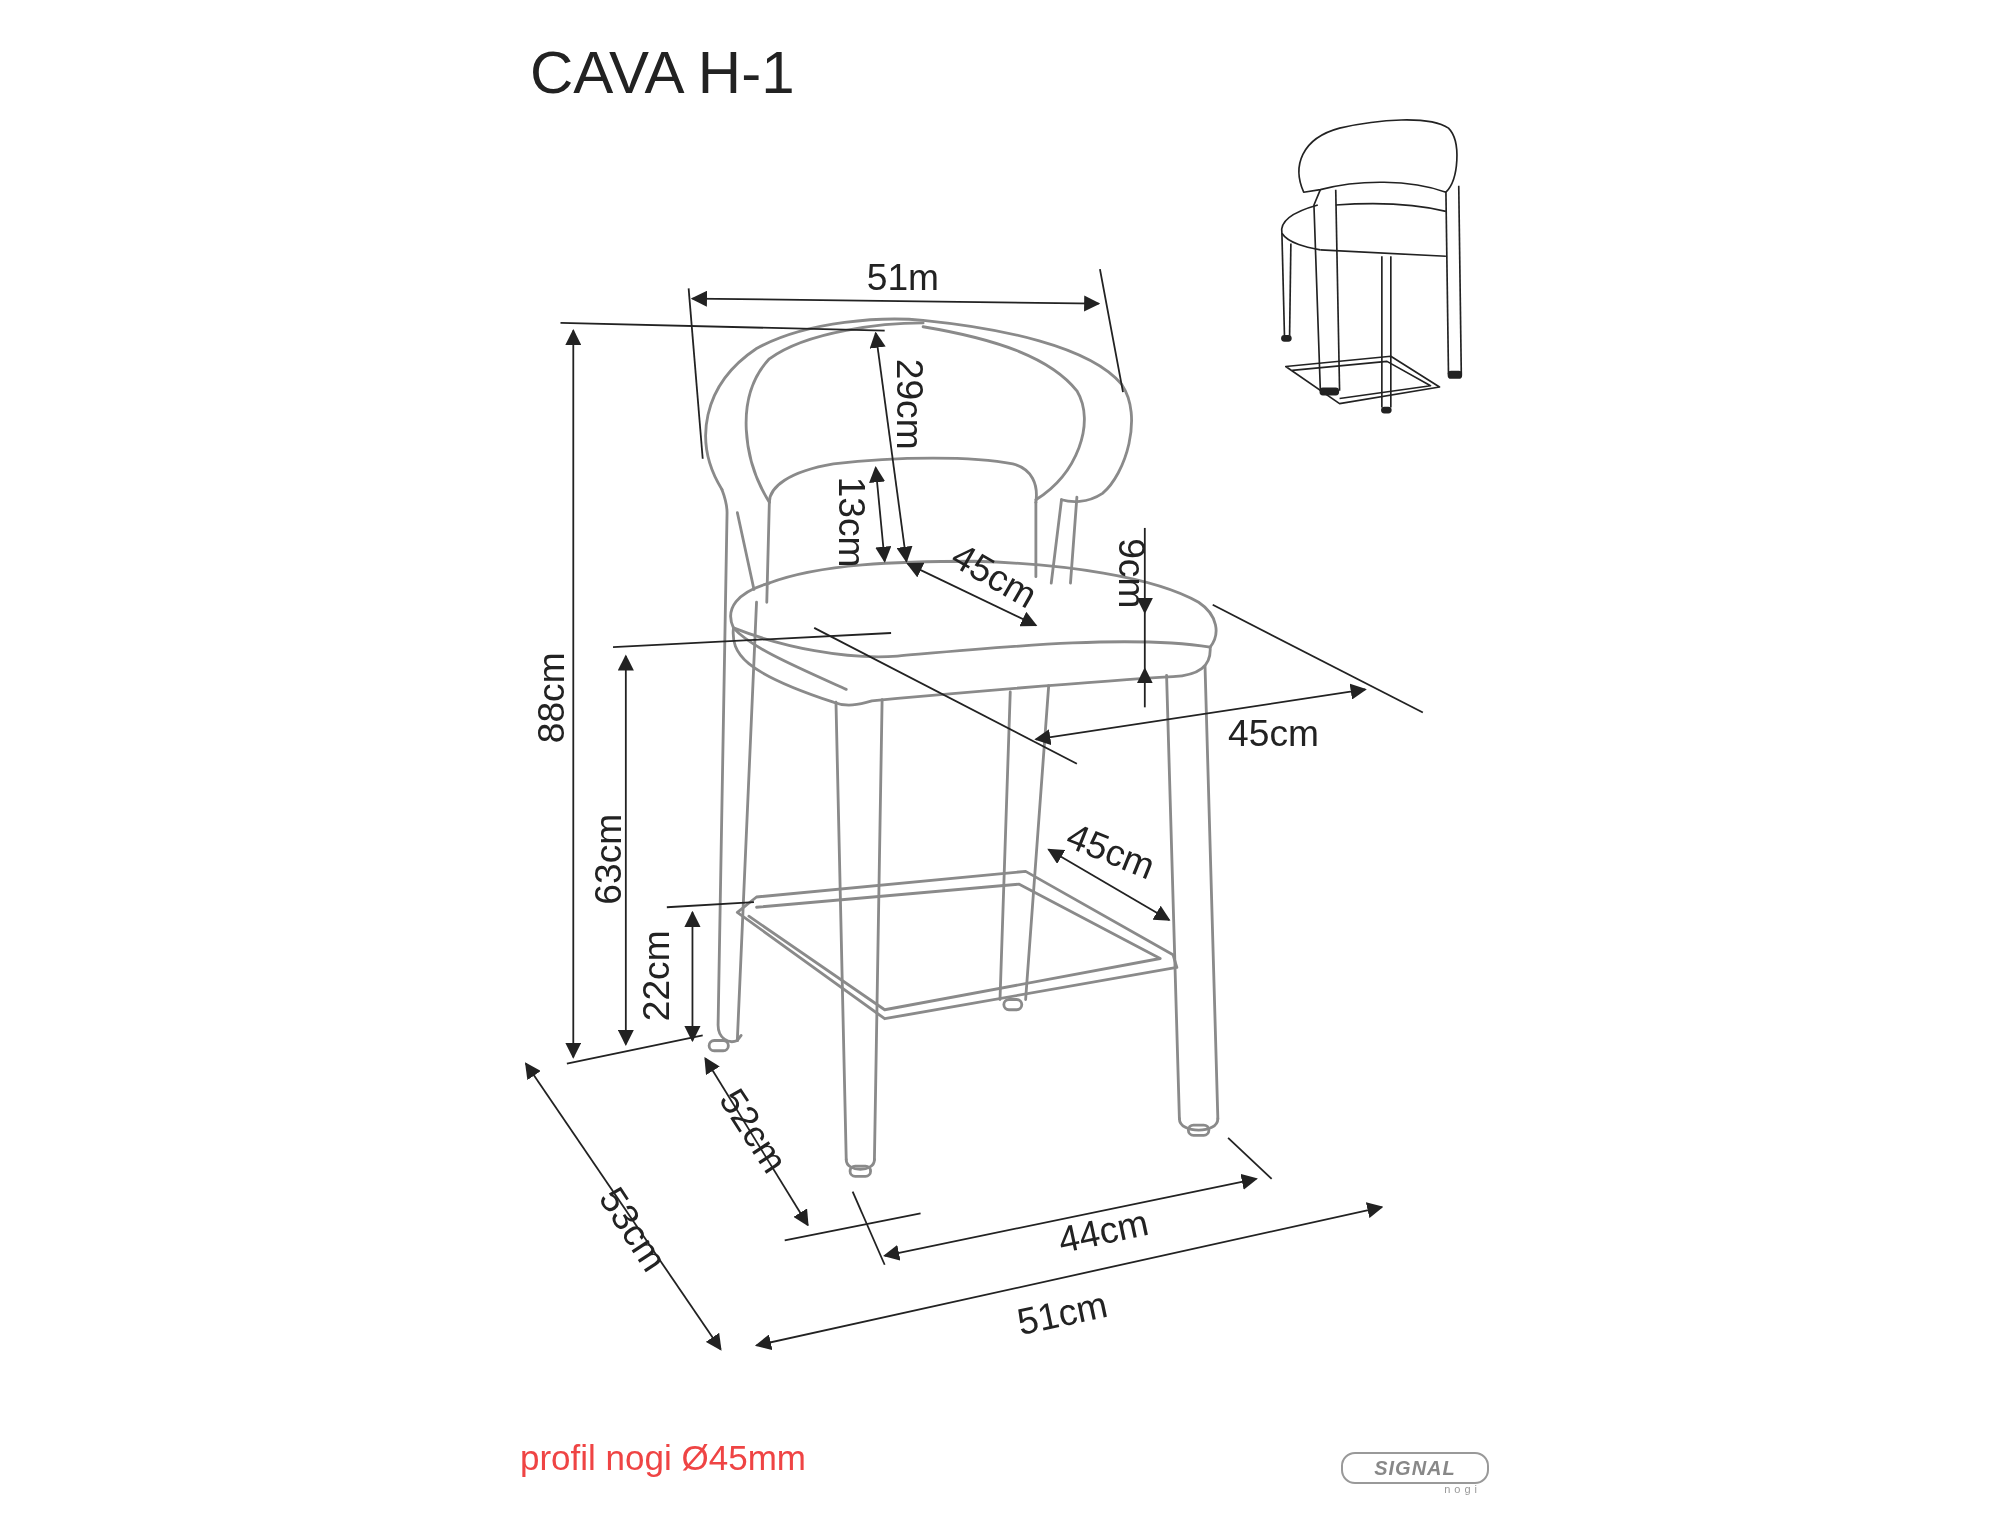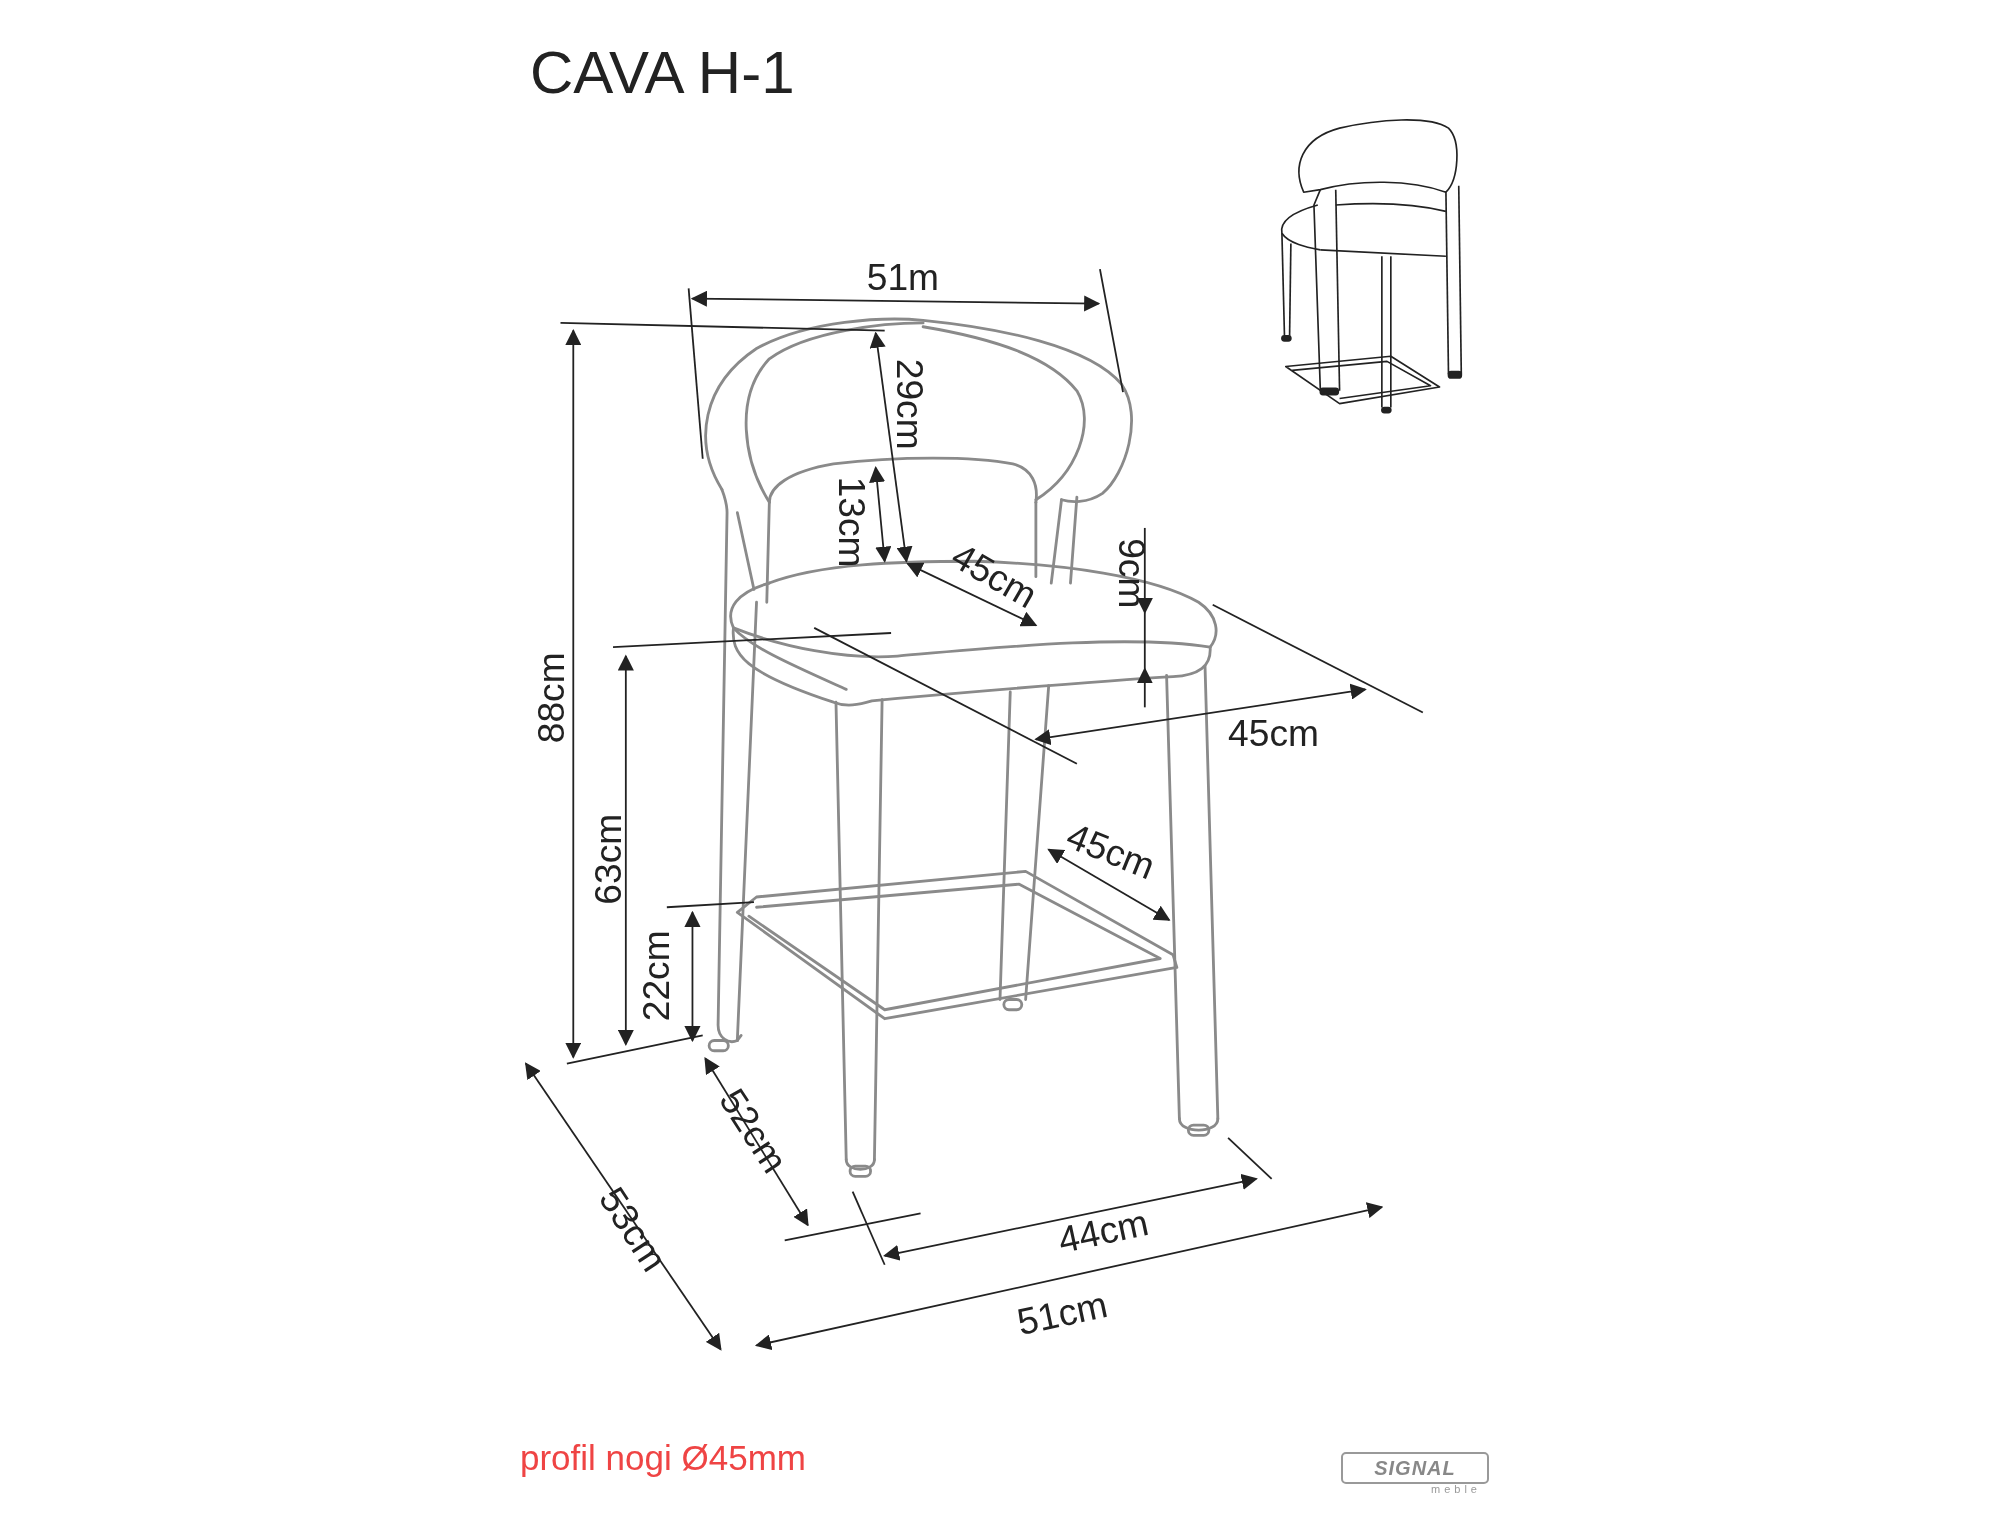--- a/index.html
+++ b/index.html
@@ -1,21 +1,21 @@
 <!DOCTYPE html>
 <html><head>
 <meta charset="utf-8">
 <style>
   html, body { margin: 0; padding: 0; background: #ffffff; }
   body { width: 2000px; height: 1530px; overflow: hidden; position: relative; font-family: "Liberation Sans", sans-serif; }
   #sheet { position: absolute; left: 0; top: 0; width: 2000px; height: 1530px; }
   .title { position: absolute; left: 530px; top: 38px; font-size: 60px; color: #222222; letter-spacing: 0px; font-family: "Liberation Sans", sans-serif; }
   .footnote { position: absolute; left: 520px; top: 1438px; font-size: 35px; color: #ef4444; font-family: Liberation Sans, sans-serif; }
   .logo { position: absolute; left: 1341px; top: 1452px; width: 150px; height: 52px; }
-  .logo-box { position: absolute; left: 0; top: 0; width: 144px; height: 28px; border: 2px solid #999; border-radius: 5px; display: flex; align-items: center; justify-content: center; font-weight: bold; font-style: italic; font-size: 20px; color: #888; letter-spacing: 1px; font-family: "Liberation Sans", sans-serif; }
+  .logo-box { position: absolute; left: 0; top: 0; width: 144px; height: 28px; border: 2px solid #999; border-radius: 14px; display: flex; align-items: center; justify-content: center; font-weight: bold; font-style: italic; font-size: 20px; color: #888; letter-spacing: 1px; font-family: "Liberation Sans", sans-serif; }
   .logo-sub { position: absolute; right: 10px; top: 31px; font-size: 11px; letter-spacing: 4px; color: #999; font-family: "Liberation Sans", sans-serif; }
   svg text { font-family: "Liberation Sans", sans-serif; fill: #222; }
 </style>
 </head>
 <body>
 
 <div id="sheet">
 
   <div class="title">CAVA H-1</div>
 
@@ -154,15 +154,15 @@
       <path d="M1030,195 L1128,200"></path>
       <path d="M1003,286 L1085,278 L1123,302 L1045,315 Z"></path>
       <path d="M1008,289 L1082,282 L1116,301 L1045,311"></path>
     </g>
   </svg>
 
   <div class="footnote">profil nogi Ø45mm</div>
 
   <div class="logo">
     <div class="logo-box">SIGNAL</div>
-    <div class="logo-sub">meble</div>
+    <div class="logo-sub">nogi</div>
   </div>
 </div>
 
 </body></html>

